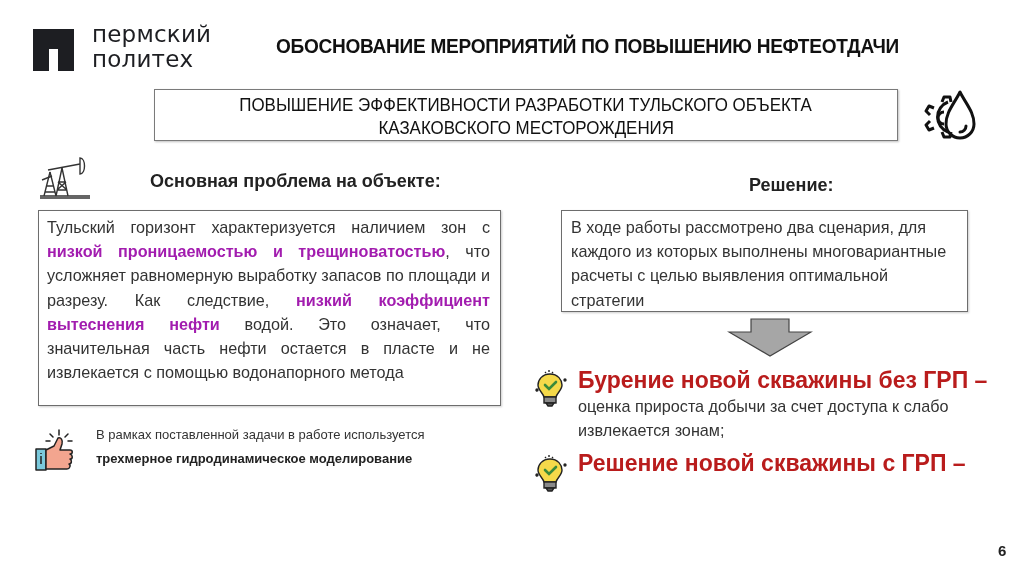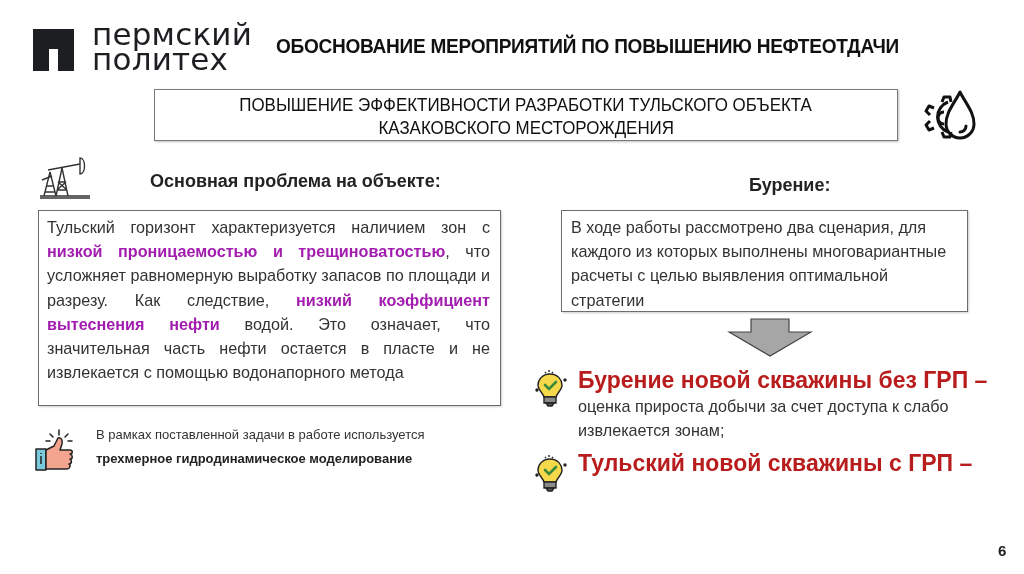--- a/index.html
+++ b/index.html
@@ -3,21 +3,21 @@
 <meta charset="utf-8">
 <style>
   html, body { margin: 0; padding: 0; }
   body {
     width: 1024px; height: 574px; background: #ffffff; position: relative; overflow: hidden;
     font-family: "Liberation Sans", sans-serif; color: #222;
   }
   .abs { position: absolute; }
   .logo-mark { left: 33px; top: 29px; width: 41px; height: 42px; background: #1d1e22; }
   .logo-mark::after { content: ""; position: absolute; left: 16px; top: 20px; width: 9px; height: 22px; background: #fff; }
-  .logo-text { left: 92px; top: 22px; font-family: "DejaVu Sans", sans-serif; font-size: 31px; line-height: 25px; color: #1d1e22; font-weight: 500; letter-spacing: 0.2px; }
+  .logo-text { left: 92px; top: 22px; font-family: "DejaVu Sans", sans-serif; font-size: 23px; line-height: 25px; color: #1d1e22; font-weight: 500; letter-spacing: 0.2px; }
   .page-title { left: 276px; top: 34px; font-size: 20.5px; font-weight: bold; color: #111; letter-spacing: -0.3px; transform: scaleX(0.93); transform-origin: left; white-space: nowrap; }
   .banner { left: 154px; top: 89px; width: 744px; height: 52px; border: 1px solid #7a7a7a; background: #fff;
     box-shadow: 1px 1px 2px rgba(0,0,0,0.25); text-align: center; font-size: 18px; line-height: 23px; color: #111; padding-top: 4px; box-sizing: border-box; }
   .banner span { display: inline-block; transform: scaleX(0.94); }
   .gear-drop { left: 920px; top: 86px; width: 60px; height: 60px; }
   .pump-icon { left: 36px; top: 152px; width: 56px; height: 50px; }
   .section-head { font-size: 18px; font-weight: bold; color: #222; margin-left: 36px; }
   .problem-head { left: 114px; top: 171px; }
   .solution-head { left: 713px; top: 175px; }
   .box { border: 1px solid #6d6d6d; background: #fff; box-shadow: 1px 1px 2px rgba(0,0,0,0.2); box-sizing: border-box; }
@@ -82,21 +82,21 @@
     <path d="M27 2 v5 M18 6 l3 3 M36 6 l-3 3 M14 13 h4 M36 13 h4" fill="none" stroke-linecap="round"></path>
     <rect x="4" y="21" width="10" height="21" fill="#7ac9dc"></rect>
     <path d="M14 22 L22 18 L26 10 C29 9 31 12 30 16 L28 22 H38 C41 22 41 26 38 26 C41 27 41 31 38 31 C40 32 40 36 37 36 C39 37 38 41 35 41 H14 Z" fill="#f3a58f"></path>
     <path d="M9 28 v8 M9 25 v1" fill="none"></path>
   </g>
 </svg>
 <div class="abs task-text">
   <span>В рамках поставленной задачи в работе используется </span><b>трехмерное гидродинамическое моделирование</b>
 </div>
 
-<div class="abs section-head solution-head">Бурение:</div>
+<div class="abs section-head solution-head">Решение:</div>
 <div class="abs box solution-box">В ходе работы рассмотрено два сценария, для каждого из которых выполнены многовариантные расчеты с целью выявления оптимальной стратегии</div>
 
 <svg class="abs arrow" viewBox="0 0 86 40">
   <path d="M24 1 H62 V14 H84 L43 38 L2 14 H24 Z" fill="#a6a6a6" stroke="#444" stroke-width="1.2"></path>
 </svg>
 
 <svg class="abs bulb1" viewBox="0 0 34 40">
   <g stroke="#222" stroke-width="1.4">
     <circle cx="3" cy="22" r="1" fill="#222"></circle>
       <circle cx="31" cy="12" r="1" fill="#222"></circle>
@@ -117,16 +117,16 @@
     <circle cx="3" cy="22" r="1" fill="#222"></circle>
       <circle cx="31" cy="12" r="1" fill="#222"></circle>
     <path d="M15 2 v2 M11 4 l1 1 M19 4 l-1 1" fill="none"></path>
     <path d="M16 6 C8 6 4 12 4 17 C4 22 9 25 10 29 H22 C23 25 28 22 28 17 C28 12 24 6 16 6 Z" fill="#f5d94a"></path>
     <path d="M11 17 l4 4 7-7" fill="none" stroke="#3a8a3a" stroke-width="2.6" stroke-linecap="round"></path>
     <rect x="10" y="29" width="12" height="6" fill="#8a8a8a"></rect>
     <path d="M12 35 h8 l-2 3 h-4 Z" fill="#555"></path>
   </g>
 </svg>
 <div class="abs sc sc2">
-  <b>Тульский новой скважины с ГРП –</b><br>
+  <b>Решение новой скважины с ГРП –</b><br>
 </div>
 
 <div class="abs page-num">6</div>
 
 </body></html>

